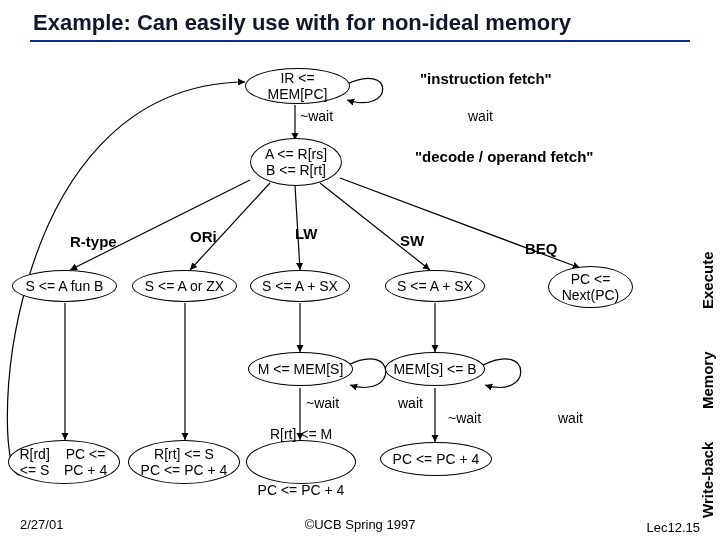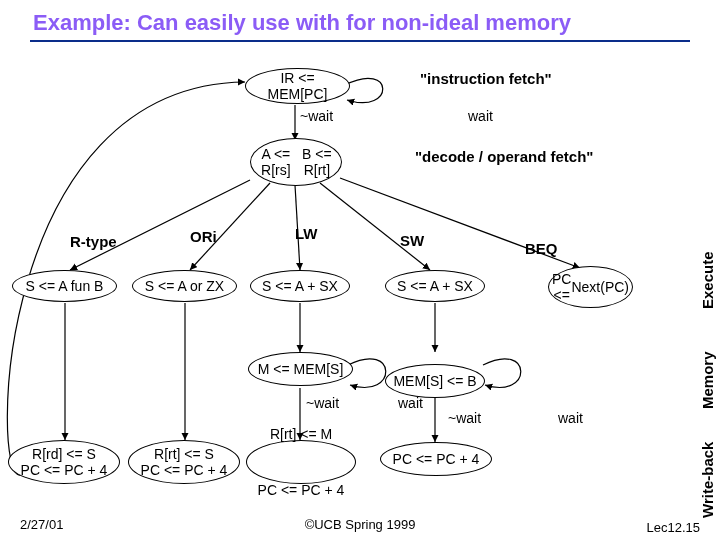--- a/index.html
+++ b/index.html
@@ -13,21 +13,21 @@
     overflow: hidden;
   }
   .title {
     position: absolute;
     top: 10px;
     left: 0;
     width: 604px;
     text-align: center;
     font-size: 22px;
     font-weight: bold;
-    color: #8b5cf6;
+    color: #0f172a;
   }
   .title-underline {
     position: absolute;
     top: 40px;
     left: 30px;
     width: 660px;
     height: 2px;
     background: #0a2d8a;
   }
   .bubble {
@@ -137,21 +137,21 @@
   <path d="M 20 475 C -10 480, -5 85, 245 82" fill="none" stroke="#000" stroke-width="1.2" marker-end="url(#ah)"></path>
 </svg>
 
 <div class="bubble" style="left:245px; top:68px; width:105px; height:36px;">
   <span>IR &lt;= MEM[PC]</span>
 </div>
 <div class="label" style="left:420px; top:70px;">"instruction fetch"</div>
 <div class="lbl-sm" style="left:420px; top:108px;">wait</div>
 <div class="lbl-sm" style="left:252px; top:108px;">~wait</div>
 
-<div class="bubble" style="left:250px; top:138px; width:92px; height:48px; flex-direction:row;">
+<div class="bubble" style="left:250px; top:138px; width:92px; height:48px; flex-direction:column;">
   <span>A &lt;= R[rs]</span>
   <span>B &lt;= R[rt]</span>
 </div>
 <div class="label" style="left:415px; top:148px;">"decode / operand fetch"</div>
 
 <div class="label" style="left:70px;  top:225px;margin-top:8px;">R-type</div>
 <div class="label" style="left:190px; top:228px;">ORi</div>
 <div class="label" style="left:295px; top:225px;">LW</div>
 <div class="label" style="left:400px; top:232px;">SW</div>
 <div class="label" style="left:525px; top:240px;">BEQ</div>
@@ -161,54 +161,54 @@
 </div>
 <div class="bubble" style="left:132px; top:270px; width:105px; height:32px;">
   <span>S &lt;= A or ZX</span>
 </div>
 <div class="bubble" style="left:250px; top:270px; width:100px; height:32px;">
   <span>S &lt;= A + SX</span>
 </div>
 <div class="bubble" style="left:385px; top:270px; width:100px; height:32px;">
   <span>S &lt;= A + SX</span>
 </div>
-<div class="bubble" style="left:548px; top:266px; width:85px; height:42px; ">
+<div class="bubble" style="left:548px; top:266px; width:85px; height:42px; flex-direction:column;">
   <span>PC &lt;=</span>
   <span>Next(PC)</span>
 </div>
 
 <div class="bubble" style="left:248px; top:352px; width:105px; height:34px;text-align:center;">
   <span>M &lt;= MEM[S]</span>
 </div>
-<div class="bubble" style="left:385px; top:364px; width:100px; height:34px;">
+<div class="bubble" style="left:385px; top:352px; width:100px; height:34px;">
   <span>MEM[S] &lt;= B</span>
 </div>
 <div class="lbl-sm" style="left:258px; top:395px;">~wait</div>
 <div class="lbl-sm" style="left:350px; top:395px;">wait</div>
 <div class="lbl-sm" style="left:400px; top:410px;">~wait</div>
 <div class="lbl-sm" style="left:510px; top:410px;">wait</div>
 
-<div class="bubble" style="left:8px;   top:440px; width:112px; height:44px; flex-direction:column;">
+<div class="bubble" style="left:8px;   top:440px; width:112px; height:44px; flex-direction:row;">
   <span>R[rd] &lt;= S</span>
   <span>PC &lt;= PC + 4</span>
 </div>
 <div class="bubble" style="left:128px; top:440px; width:112px; height:44px; flex-direction:column;">
   <span>R[rt] &lt;= S</span>
   <span>PC &lt;= PC + 4</span>
 </div>
 <div class="bubble" style="left:246px; top:440px; width:110px; height:44px; flex-direction:column;gap:40px;">
   <span>R[rt] &lt;= M</span>
   <span>PC &lt;= PC + 4</span>
 </div>
 <div class="bubble" style="left:380px; top:442px; width:112px; height:34px;">
   <span>PC &lt;= PC + 4</span>
 </div>
 
 <div class="vtext" style="right:4px; top:240px; height:80px;">Execute</div>
 <div class="vtext" style="right:4px; top:340px; height:80px;">Memory</div>
 <div class="vtext" style="right:4px; top:430px; height:100px;">Write-back</div>
 
 <div class="footer-left">2/27/01</div>
-<div class="footer-center">©UCB Spring 1999</div>
+<div class="footer-center">©UCB Spring 1997</div>
 <div class="footer-right">
   <br>
   <span>Lec12.15</span>
 </div>
 
 </body></html>

